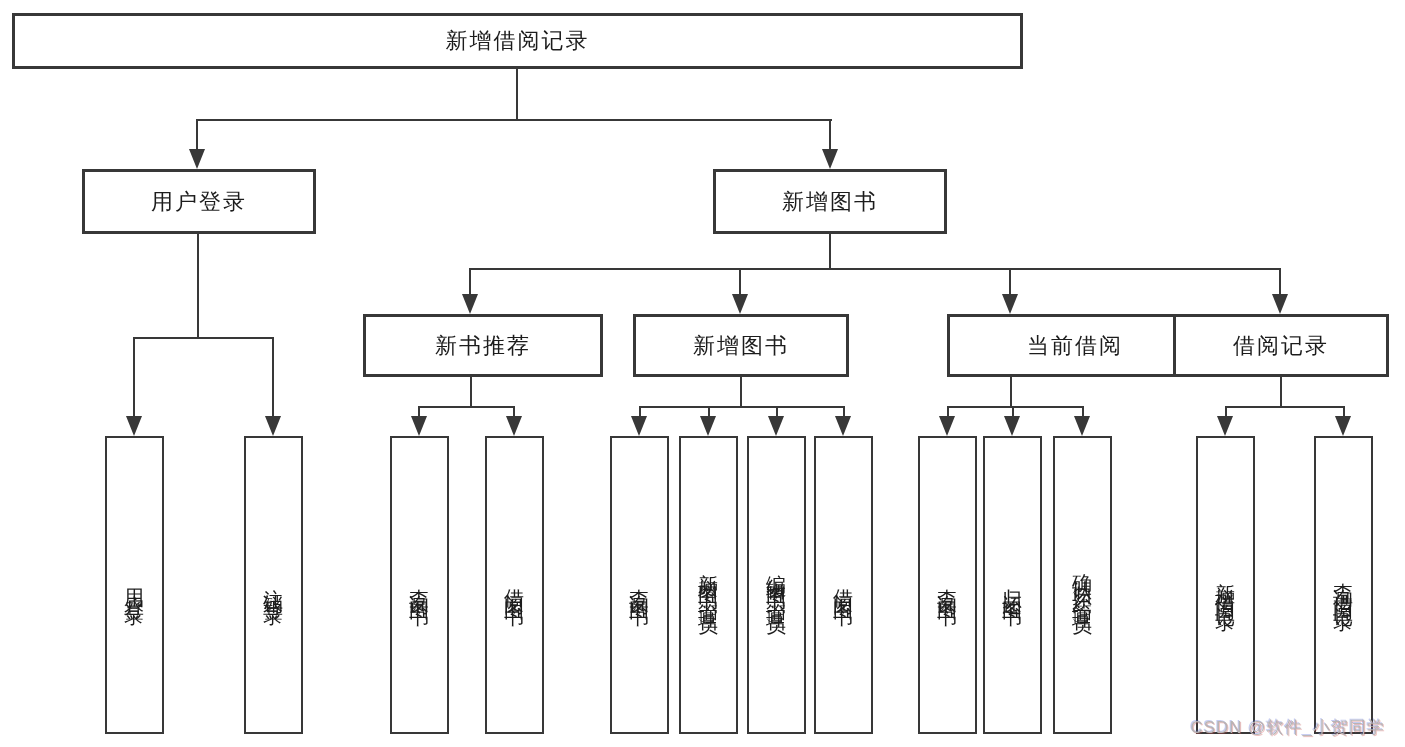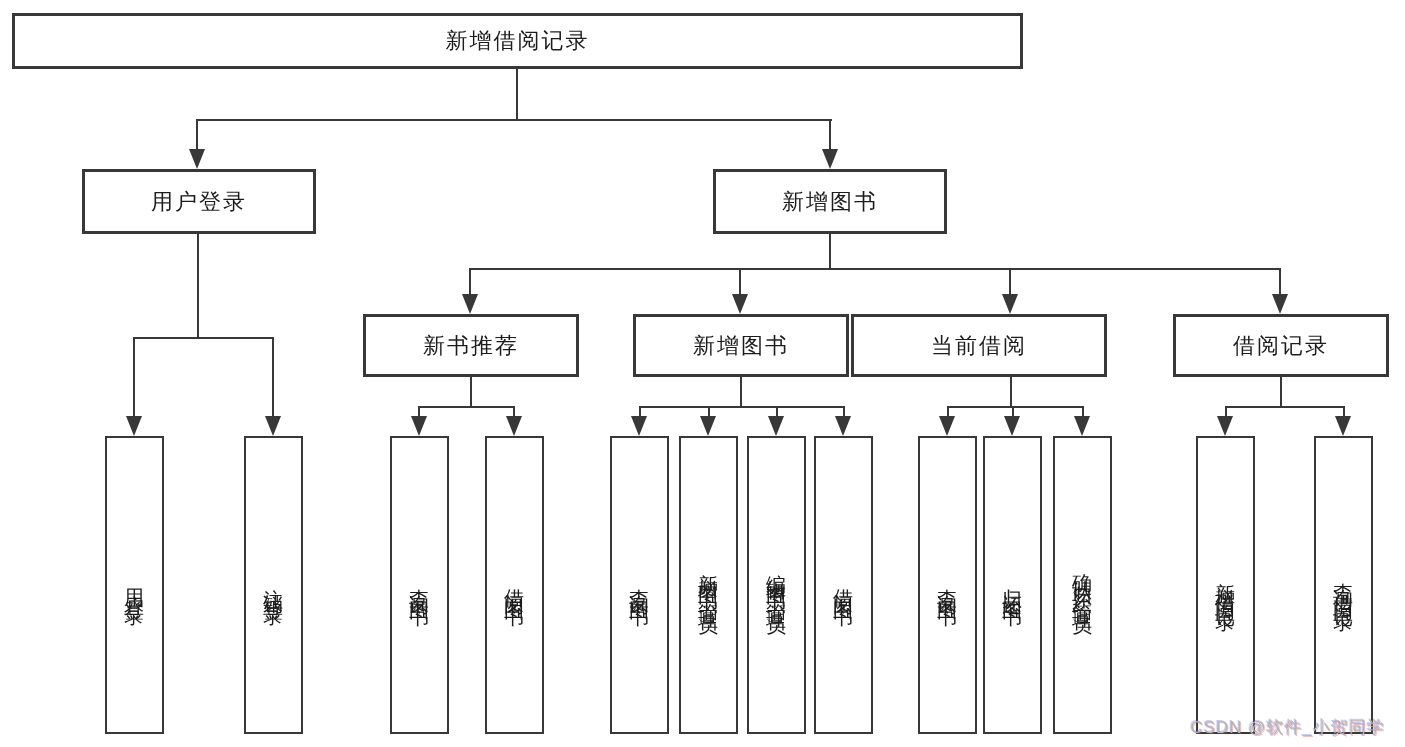--- a/index.html
+++ b/index.html
@@ -74,27 +74,27 @@
   <div class="hline" style="left:469px;top:268px;width:812px;"></div>
   <div class="vline" style="left:469px;top:268px;height:27px;"></div>
   <div class="arrow" style="left:462px;top:294px;"></div>
   <div class="vline" style="left:739px;top:268px;height:27px;"></div>
   <div class="arrow" style="left:732px;top:294px;"></div>
   <div class="vline" style="left:1009px;top:268px;height:27px;"></div>
   <div class="arrow" style="left:1002px;top:294px;"></div>
   <div class="vline" style="left:1279px;top:268px;height:27px;"></div>
   <div class="arrow" style="left:1272px;top:294px;"></div>
 
-  <div class="box" style="left:363px;top:314px;width:216px;height:63px;font-family:Liberation Serif, serif;">
+  <div class="box" style="left:363px;top:314px;width:240px;height:63px;font-family:Liberation Serif, serif;">
     <span>新书推荐</span>
   </div>
   <div class="box" style="left:633px;top:314px;width:216px;height:63px;">
     <span>新增图书</span>
   </div>
-  <div class="box" style="left:851px;top:314px;width:256px;height:63px;">
+  <div class="box" style="left:947px;top:314px;width:256px;height:63px;">
     <span>当前借阅</span>
   </div>
   <div class="box" style="left:1173px;top:314px;width:216px;height:63px;">
     <span>借阅记录</span>
   </div>
 
   <div class="vline" style="left:470px;top:377px;height:30px;"></div>
   <div class="hline" style="left:418px;top:406px;width:97px;"></div>
   <div class="vline" style="left:418px;top:406px;height:12px;"></div>
   <div class="arrow" style="left:411px;top:416px;"></div>

